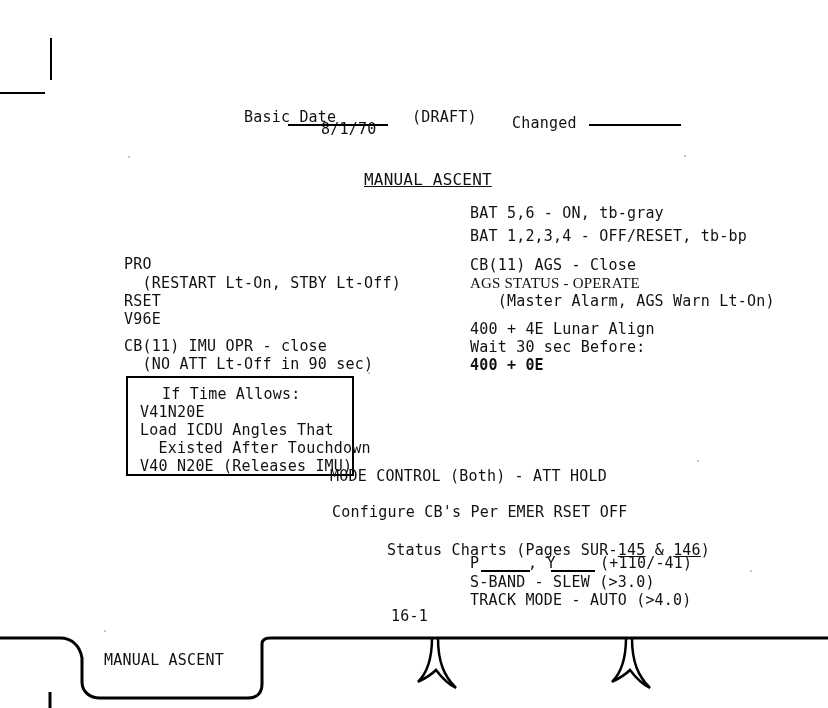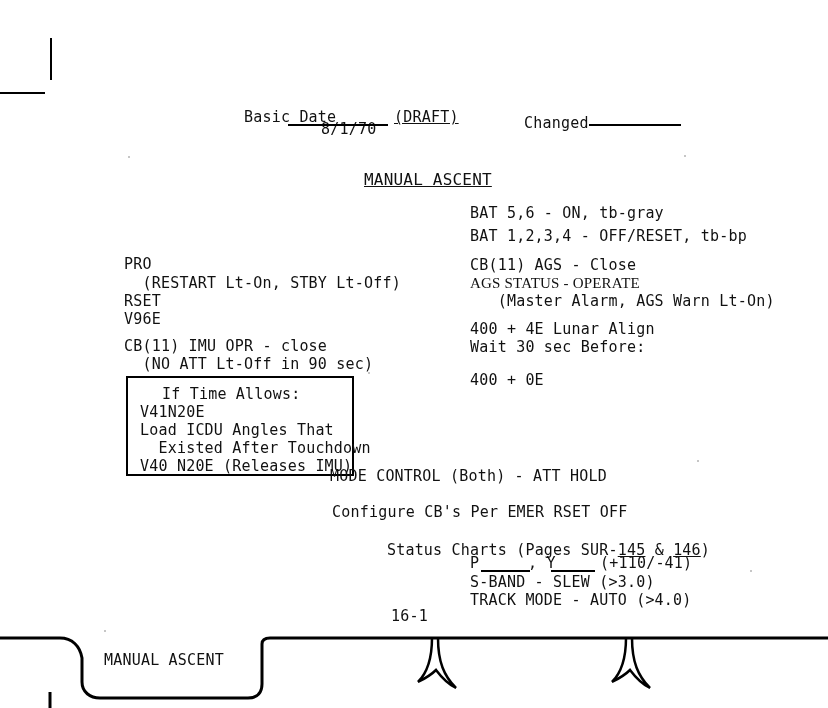--- a/index.html
+++ b/index.html
@@ -80,44 +80,44 @@
 <body>
 
 <div id="page">
 
   <div class="tick-v" style="left:50px; top:38px; height:42px;"></div>
   <div class="tick-h" style="left:0px; top:92px; width:45px;"></div>
 
   <div class="txt" style="left:216px; top:107px;margin-left:28px;">Basic Date</div>
   <div class="txt" style="left:321px; top:103px;margin-top:16px;">8/1/70</div>
   <div class="rule" style="left:288px; top:124px; width:100px;"></div>
-  <div class="txt" style="left:394px; top:107px;text-decoration:underline;">(DRAFT)</div>
+  <div class="txt" style="left:412px; top:107px;">(DRAFT)</div>
 
-  <div class="txt" style="left:512px; top:113px;margin-left:12px;">Changed</div>
+  <div class="txt" style="left:512px; top:113px;">Changed</div>
   <div class="rule" style="left:589px; top:124px; width:92px;"></div>
 
   <div class="txt u" style="left:364px; top:170px; font-size:16px;">MANUAL ASCENT</div>
 
   <div class="txt" style="left:470px; top:203px;">BAT 5,6 - ON, tb-gray</div>
   <div class="txt" style="left:470px; top:226px;">BAT 1,2,3,4 - OFF/RESET, tb-bp</div>
 
   <div class="txt" style="left:124px; top:254px;">PRO</div>
   <div class="txt" style="left:124px; top:273px;">  (RESTART Lt-On, STBY Lt-Off)</div>
   <div class="txt" style="left:124px; top:291px;">RSET</div>
   <div class="txt" style="left:124px; top:309px;">V96E</div>
   <div class="txt" style="left:124px; top:336px;">CB(11) IMU OPR - close</div>
   <div class="txt" style="left:124px; top:354px;">  (NO ATT Lt-Off in 90 sec)</div>
 
   <div class="txt" style="left:470px; top:255px;">CB(11) AGS - Close</div>
   <div class="txt" style="left:470px; top:273px;font-family:Liberation Serif, serif;">AGS STATUS - OPERATE</div>
   <div class="txt" style="left:470px; top:291px;">   (Master Alarm, AGS Warn Lt-On)</div>
 
   <div class="txt" style="left:470px; top:319px;">400 + 4E Lunar Align</div>
   <div class="txt" style="left:470px; top:337px;">Wait 30 sec Before:</div>
-  <div class="txt" style="left:470px; top:370px;">400 + 0E</div>
+  <div class="txt" style="left:470px; top:355px;font-weight:bold;">400 + 0E</div>
 
   <div class="note-box" style="left:126px; top:376px; width:228px; height:100px;"></div>
   <div class="txt" style="left:140px; top:384px;margin-left:22px;">If Time Allows:</div>
   <div class="txt" style="left:140px; top:402px;">V41N20E</div>
   <div class="txt" style="left:140px; top:420px;">Load ICDU Angles That</div>
   <div class="txt" style="left:140px; top:438px;">  Existed After Touchdown</div>
   <div class="txt" style="left:140px; top:456px;">V40 N20E (Releases IMU)</div>
 
   <div class="txt" style="left:330px; top:466px;">MODE CONTROL (Both) - ATT HOLD</div>
 

